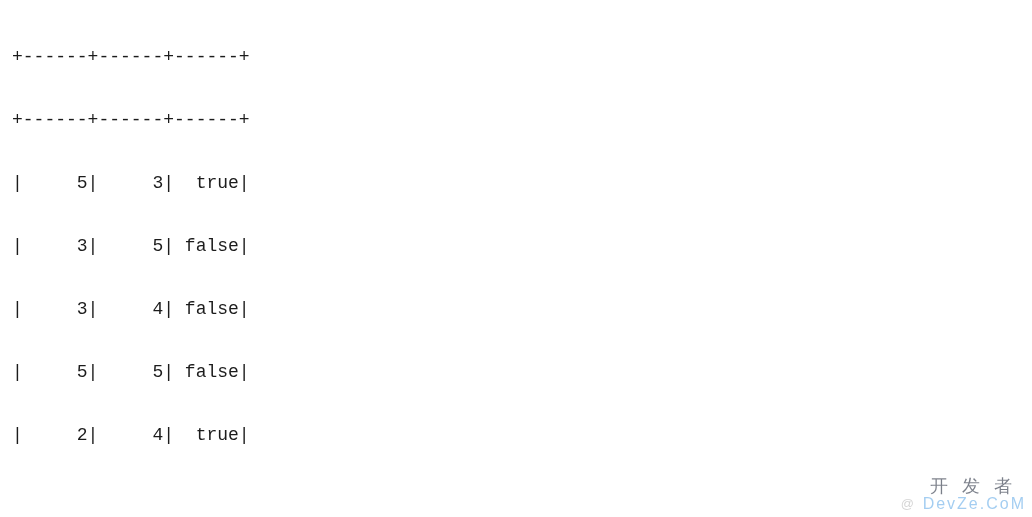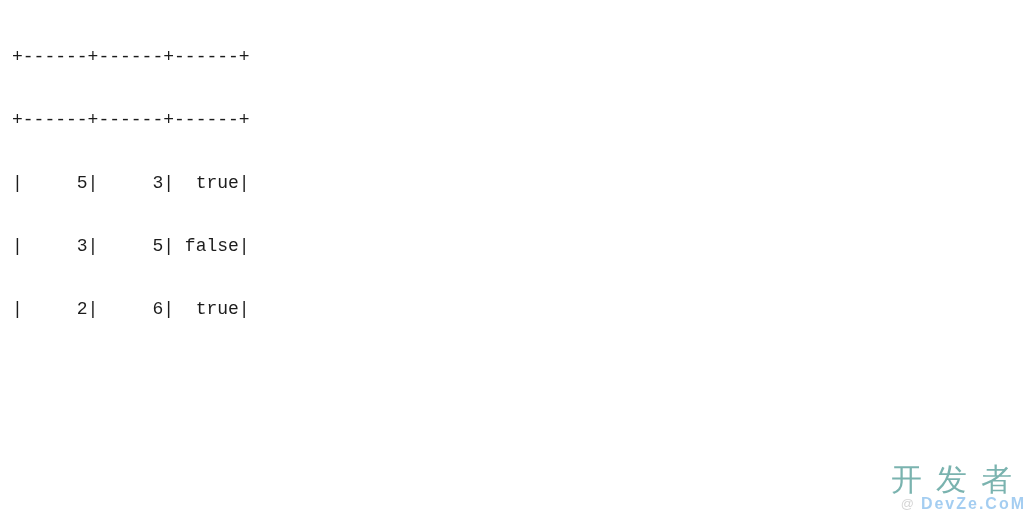--- a/index.html
+++ b/index.html
@@ -25,53 +25,55 @@
     position: absolute;
     right: 6px;
     bottom: 4px;
     text-align: right;
     line-height: 1.05;
     pointer-events: none;
     user-select: none;
   }
   .watermark .cn {
     font-family: "PingFang SC","Microsoft YaHei",sans-serif;
-    font-size: 31px;
+    font-size: 18px;
     letter-spacing: 14px;
-    color: #0f766e;
+    color: #0f172a;
     opacity: 0.55;
     font-weight: 400;
   }
   .watermark .en {
     font-family: Arial, sans-serif;
     font-size: 16px;
     letter-spacing: 2px;
     color: #5aa6e6;
     opacity: 0.55;
-    font-weight: 700;
+    font-weight: 400;
   }
   .watermark .grey {
     position: absolute;
     right: 112px;
     bottom: 2px;
     font-family: "PingFang SC","Microsoft YaHei",sans-serif;
     font-size: 13px;
     color: #b9b9b9;
     opacity: 0.6;
   }
 </style>
 </head>
 <body>
 
 <div class="output">
 <span class="table-row border-row">+------+------+------+</span>
 <span class="table-row border-row">+------+------+------+</span>
 <span class="table-row">|     5|     3|  true|</span>
 <span class="table-row">|     3|     5| false|</span>
-<span class="table-row">|     2|     6|  true|</span>
+<span class="table-row">|     3|     4| false|</span>
+<span class="table-row">|     5|     5| false|</span>
+<span class="table-row">|     2|     4|  true|</span>
 
 
 
 
 
 
 
 
 </div>
 

